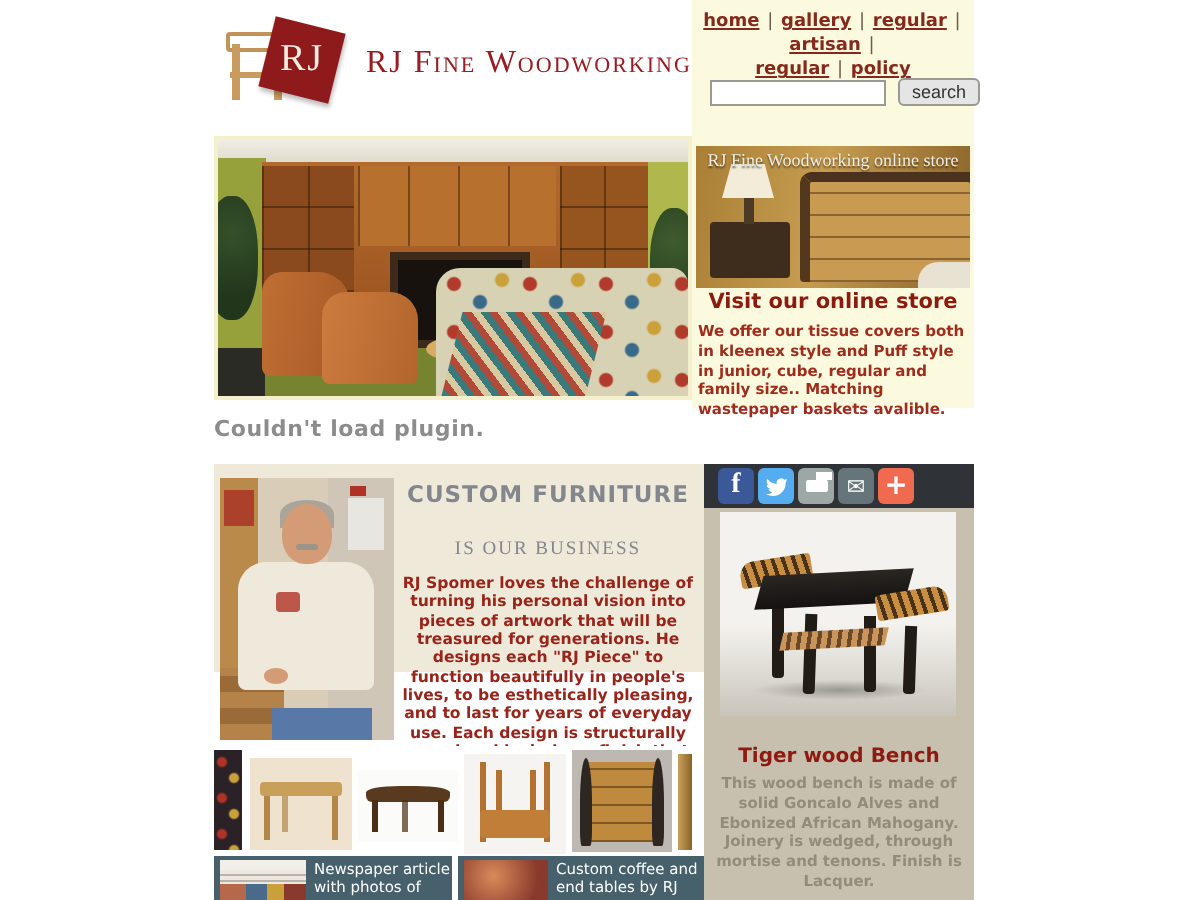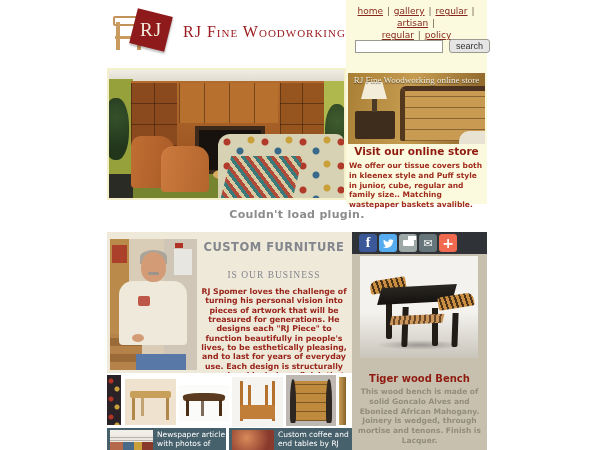--- a/index.html
+++ b/index.html
@@ -22,21 +22,21 @@
                 transform:rotate(14deg);display:flex;align-items:center;justify-content:center;
                 box-shadow:1px 2px 2px rgba(0,0,0,.25);}
   .logo-diamond span{transform:rotate(-14deg);color:#F5EDE0;font-family:"Liberation Serif",serif;
                      font-size:19px;letter-spacing:1px;}
   .brand-title{margin-left:6px;color:#9A1C20;font-family:"Liberation Serif",serif;
                font-variant:small-caps;font-size:16px;letter-spacing:1px;white-space:nowrap;}
 
   
   .side-col{position:absolute;left:239px;top:0;width:141px;height:204px;background:#FBFADF;}
   .main-nav{padding-top:5px;text-align:center;font-size:9px;line-height:1.35;color:#5A4A3A;}
-  .main-nav a{color:#86281B;text-decoration:underline;cursor:pointer;}
+  .main-nav a{color:#86281B;text-decoration:underline;cursor:pointer;font-weight:bold;}
   .nav-sep{color:#6B5B4B;margin:0 1px;}
   .search-row{position:absolute;left:0;top:39px;width:141px;display:flex;align-items:center;}
   .search-input{margin-left:9px;width:82px;height:11px;border:1px solid #9A9A92;background:#fff;
                 font-size:9px;padding:0 2px;}
   .search-btn{margin-left:6px;font-size:9px;color:#333;background:#e5e5e5;border:1px solid #9A9A92;
               border-radius:3px;padding:1px 6px;cursor:pointer;}
 
   .store-photo{position:absolute;left:2px;top:73px;width:137px;height:71px;overflow:hidden;}
   .st-wall{position:absolute;inset:0;background:linear-gradient(100deg,#A97F35,#C59C50 45%,#8A6228);}
   .st-lamp-shade{position:absolute;left:13px;top:9px;width:26px;height:17px;background:#F2ECD9;
@@ -85,25 +85,25 @@
   .lr-table-leg{position:absolute;left:120px;top:108px;width:5px;height:16px;background:#B98A44;}
   .lr-sofa{position:absolute;right:0;bottom:0;width:126px;height:64px;border-radius:12px 8px 0 0;background:
       radial-gradient(circle at 9px 8px,#B23A2A 3px,transparent 4px),
       radial-gradient(circle at 22px 17px,#3A6A8A 3px,transparent 4px),
       radial-gradient(circle at 33px 6px,#C9A03A 3px,transparent 4px),#D8D2B4;
       background-size:38px 24px;}
   .lr-sofa-front{position:absolute;right:46px;bottom:0;width:72px;height:42px;transform:skewX(-14deg);
       background:repeating-linear-gradient(45deg,#3A7A7A 0 3px,#B24A3A 3px 6px,#D9C9A0 6px 9px);}
 
   
-  .plugin-notice{position:absolute;left:0;top:208px;width:380px;text-align:center;color:#8C8C8C;
+  .plugin-notice{position:absolute;left:0;top:208px;width:380px;color:#8C8C8C;
                  font-weight:bold;font-size:11px;letter-spacing:.3px;}
 
   
-  .beige-box{position:absolute;left:0;top:232px;width:245px;height:141px;background:#EFE9DA;padding-left:45px;}
+  .beige-box{position:absolute;left:0;top:232px;width:245px;height:104px;background:#EFE9DA;padding-left:45px;}
   .man-photo{position:absolute;left:3px;top:7px;width:87px;height:131px;overflow:hidden;background:#D8D5CE;}
   .mp-bg{position:absolute;inset:0;background:linear-gradient(90deg,#B98A4A 0 22%,#D9CDB8 22% 62%,#CFC6B8 62%);}
   .mp-red{position:absolute;left:2px;top:6px;width:15px;height:18px;background:#A83226;opacity:.85;}
   .mp-window{position:absolute;right:5px;top:10px;width:18px;height:26px;background:#E8E6E0;}
   .mp-sign{position:absolute;right:14px;top:4px;width:8px;height:5px;background:#B03226;}
   .mp-hair{position:absolute;left:30px;top:11px;width:27px;height:14px;border-radius:50% 50% 0 0;background:#AAA49A;}
   .mp-head{position:absolute;left:31px;top:13px;width:25px;height:30px;background:#D39C76;border-radius:50% 50% 45% 45%;}
   .mp-mustache{position:absolute;left:38px;top:33px;width:11px;height:3px;background:#9A948A;border-radius:2px;}
   .mp-shirt{position:absolute;left:9px;top:42px;width:68px;height:64px;background:#EFE9DC;border-radius:14px 14px 4px 4px;}
   .mp-logo{position:absolute;left:28px;top:57px;width:12px;height:10px;background:#B03226;opacity:.8;border-radius:2px;}

